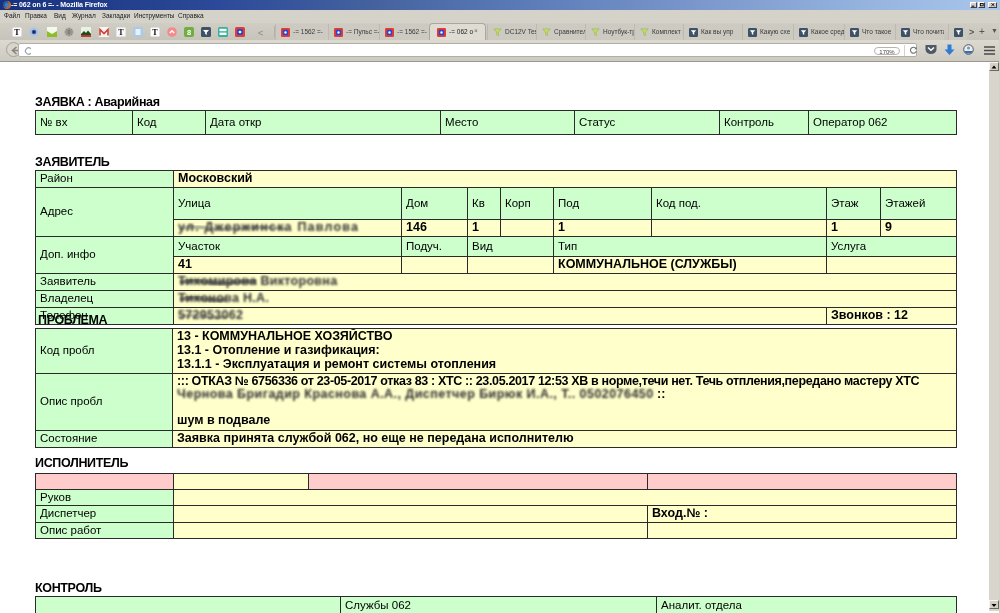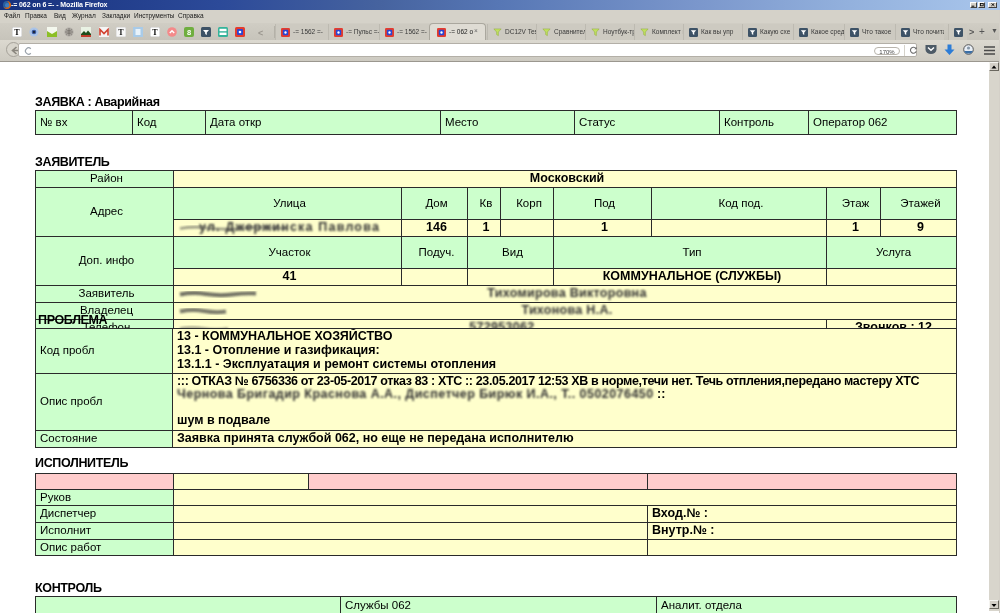--- a/index.html
+++ b/index.html
@@ -310,21 +310,21 @@
         <td class="g">Дата откр</td>
         <td class="g">Место</td>
         <td class="g">Статус</td>
         <td class="g">Контроль</td>
         <td class="g">Оператор 062</td>
       </tr>
 </tbody>
   </table>
 
 <h2 style="left:35px; top:155px;">ЗАЯВИТЕЛЬ</h2>
-<table id="t2" style="left:35px; top:170px; width:921px;text-align:center;">
+<table id="t2" style="left:35px; top:170px; width:921px;">
   <colgroup>
       <col style="width:138px">
       <col style="width:228px">
       <col style="width:66px">
       <col style="width:33px">
       <col style="width:53px">
       <col style="width:98px">
       <col style="width:175px">
       <col style="width:54px">
       <col style="width:76px">
@@ -355,21 +355,21 @@
             </defs>
           </svg></td>
         <td class="y">146</td>
         <td class="y">1</td>
         <td class="y"></td>
         <td class="y">1</td>
         <td class="y"></td>
         <td class="y">1</td>
         <td class="y">9</td>
       </tr>
-  <tr style="height:32px">
+  <tr style="height:20px">
         <td class="g" rowspan="2">Доп. инфо</td>
         <td class="g">Участок</td>
         <td class="g">Подуч.</td>
         <td class="g" colspan="2">Вид</td>
         <td class="g" colspan="2">Тип</td>
         <td class="g" colspan="2">Услуга</td>
       </tr>
   <tr style="height:16px">
         <td class="y">41</td>
         <td class="y"></td>
@@ -437,25 +437,20 @@
         <td class="p"></td>
       </tr>
   <tr style="height:16px">
         <td class="g">Руков</td>
         <td class="y" colspan="3"></td>
       </tr>
   <tr style="height:16px">
         <td class="g">Диспетчер</td>
         <td class="y" colspan="2"></td>
         <td class="y">Вход.№ :</td>
-      </tr>
-  <tr style="height:16px">
-        <td class="g">Исполнит</td>
-        <td class="y" colspan="2"></td>
-        <td class="y">Внутр.№ :</td>
       </tr>
   <tr style="height:16px">
         <td class="g">Опис работ</td>
         <td class="y" colspan="2"></td>
         <td class="y"></td>
       </tr>
 </tbody>
   </table>
 
 <h2 style="left:35px; top:581px;">КОНТРОЛЬ</h2>

